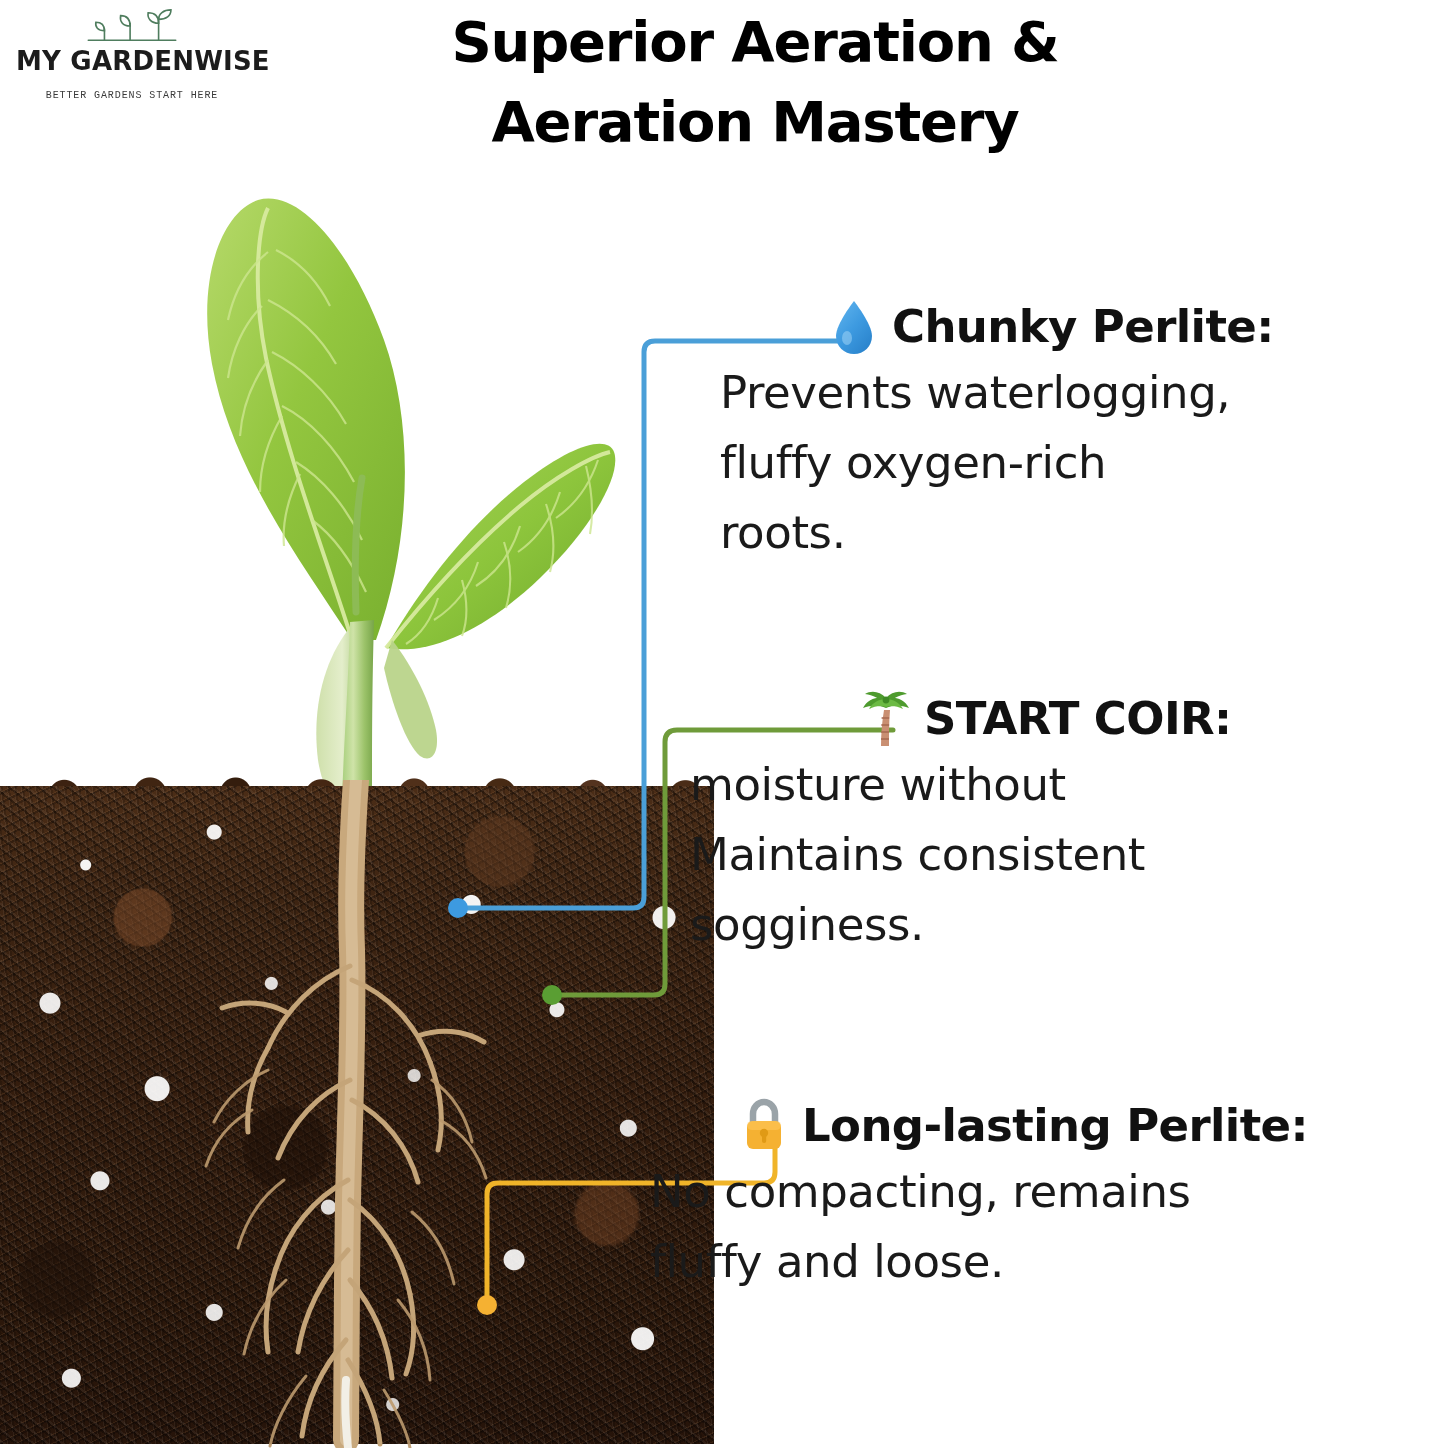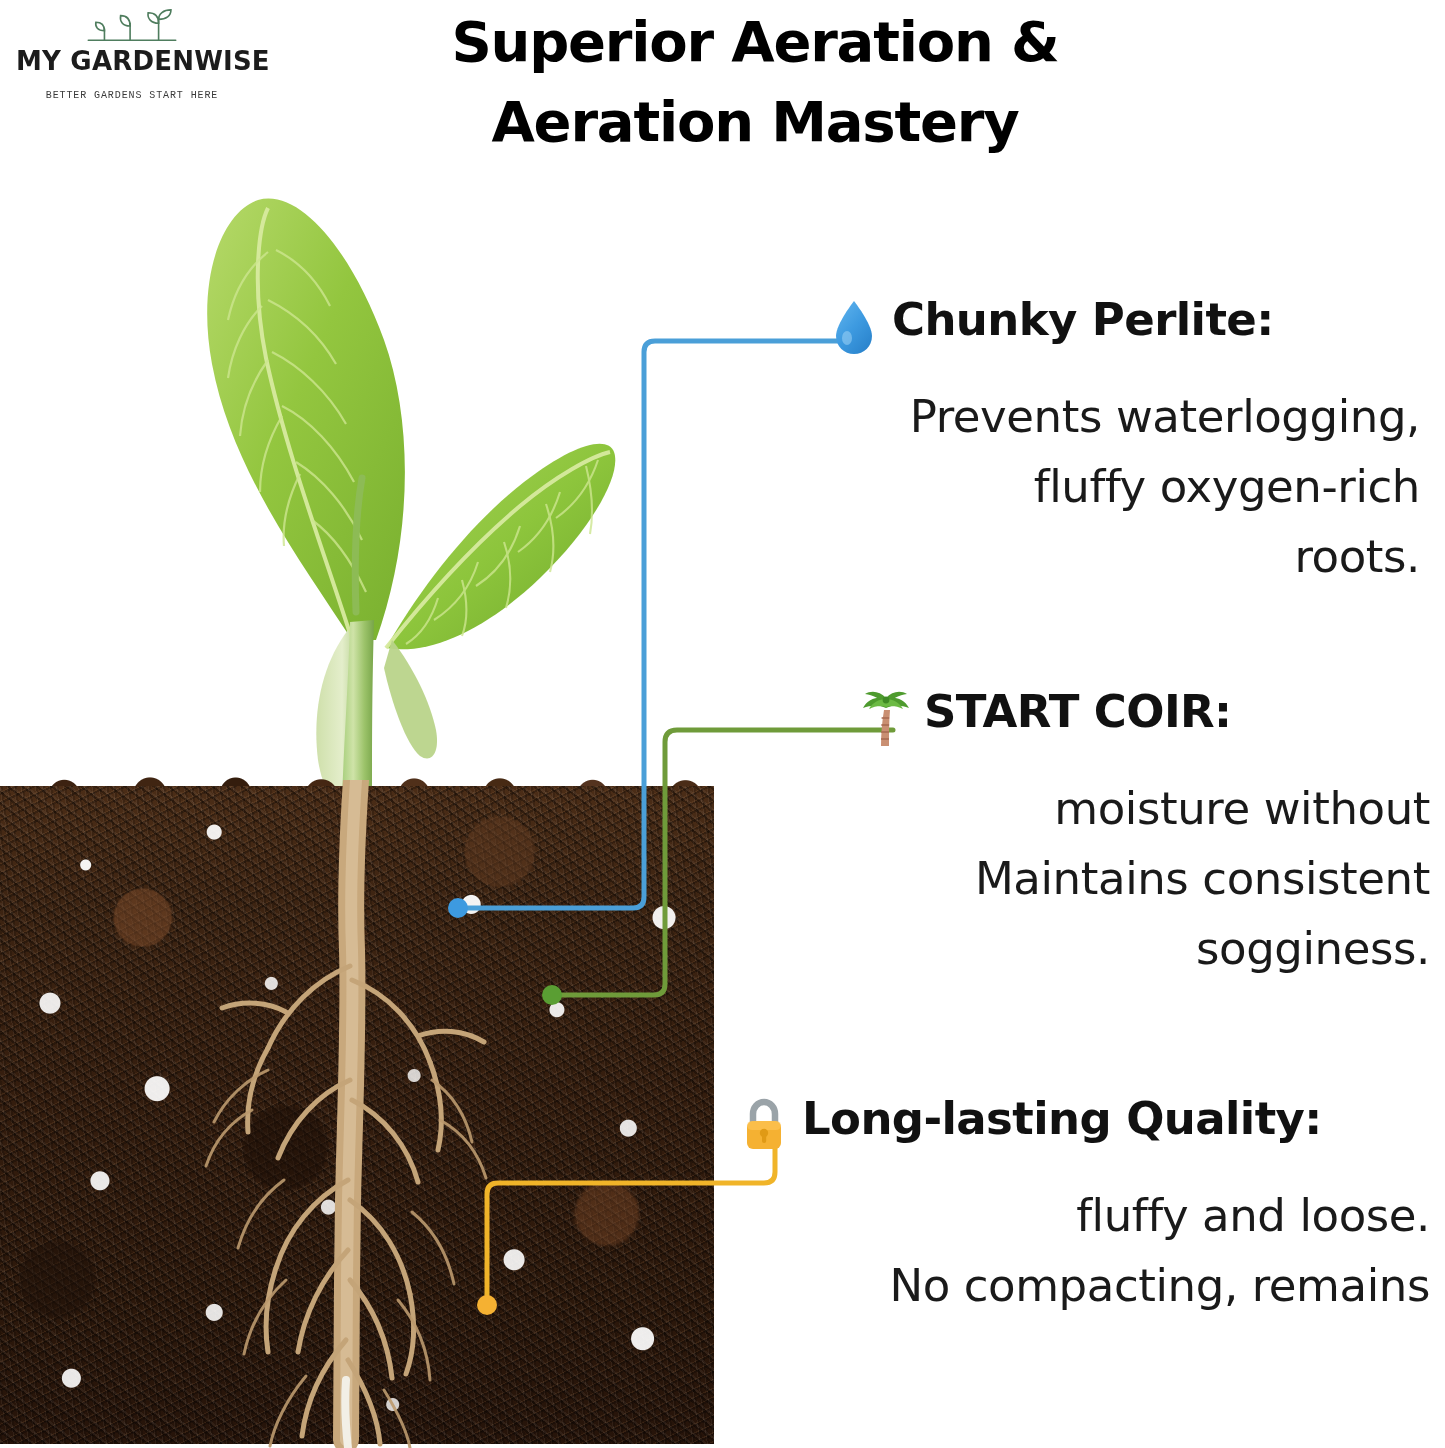--- a/index.html
+++ b/index.html
@@ -150,20 +150,21 @@
     position: absolute;
     left: 0; top: 0;
     width: 1445px; height: 1448px;
     pointer-events: none;
   }
 
   
   .callout { position: absolute; }
   .callout .head {
     display: flex;
+    align-items: center;
     white-space: nowrap;
   }
   .callout .glyph {
     width: 52px;
     height: 62px;
     flex: 0 0 auto;
     margin-right: 12px;
     position: relative;
   }
   .callout .title {
@@ -174,22 +175,22 @@
     color: #111111;
     line-height: 1.05;
   }
   .callout .body {
     font-family: "DejaVu Sans", "Liberation Sans", sans-serif;
     font-weight: 400;
     font-size: 45px;
     line-height: 1.55;
     letter-spacing: -0.4px;
     color: #1a1a1a;
-    text-align: right;
-    margin-top: 24px;
+    text-align: left;
+    margin-top: 0;
   }
 
   #callout-perlite { left: 700px; top: 296px; width: 745px; }
   #callout-perlite .head { padding-left: 128px; }
   #callout-perlite .body { width: 700px; margin-left: 20px; }
 
   #callout-coir { left: 660px; top: 688px; width: 785px; }
   #callout-coir .head { padding-left: 200px; }
   #callout-coir .body { width: 740px; margin-left: 30px; }
 
@@ -414,21 +415,21 @@
 
   <div class="callout" id="callout-quality">
     <div class="head">
       <svg class="glyph" viewBox="0 0 52 62">
         <path d="M15,28 L15,19 C15,12.4 19.9,7 26,7 C32.1,7 37,12.4 37,19 L37,28" fill="none" stroke="#9aa3a8" stroke-width="6.5" stroke-linecap="round"></path>
         <rect x="9" y="26" width="34" height="28" rx="6" fill="#f5b132"></rect>
         <rect x="9" y="26" width="34" height="9" rx="5" fill="#ffc85e" opacity=".55"></rect>
         <circle cx="26" cy="38" r="4.2" fill="#e09a16"></circle>
         <rect x="24" y="39" width="4.2" height="9" rx="2.1" fill="#e09a16"></rect>
       </svg>
-      <div class="title">Long-lasting Quality:</div>
+      <div class="title">Long-lasting Perlite:</div>
     </div>
     <div class="body">
+      <span style="display: block;">No compacting, remains</span>
       <span style="display: block;">fluffy and loose.</span>
-      <span style="display: block;">No compacting, remains</span>
     </div>
   </div>
 
 </div>
 
 </body></html>

